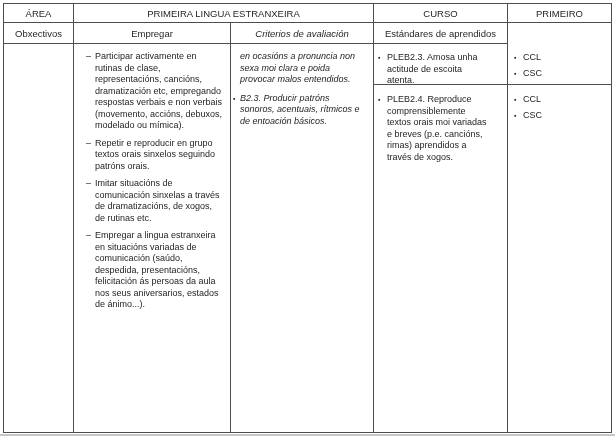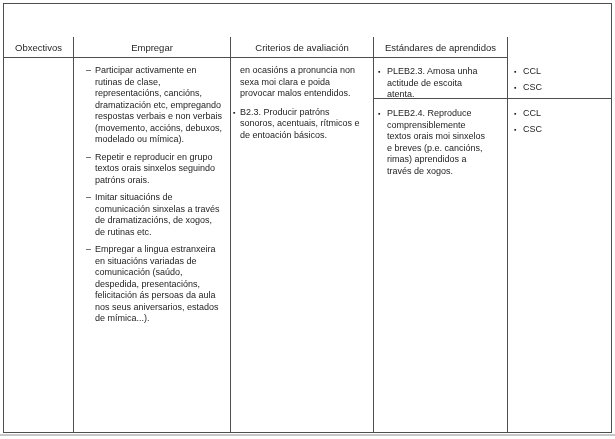--- a/index.html
+++ b/index.html
@@ -14,36 +14,36 @@
   .tbl{
     position:absolute;left:3px;top:3px;
     width:609px;height:430px;
     box-sizing:border-box;
     border:1px solid #4e4e4e;
     display:flex;flex-direction:column;
     background:#fff;
   }
   .row{display:flex;flex:none;}
   .r1{height:19px;}
-  .r2{height:21px;margin-top:33px;}
+  .r2{height:21px;}
   .r3{flex:1;min-height:0;}
   .cell{
     box-sizing:border-box;
     border-right:1px solid #4e4e4e;
     overflow:hidden;
   }
   .cell.last{border-right:none;}
   .r1 .cell,.r2 .cell{
     border-bottom:1px solid #4e4e4e;
     display:flex;align-items:center;justify-content:center;
     font-size:9.5px;color:#1f1f1f;white-space:nowrap;
   }
   .w1{width:70px;}
   .w2{width:157px;}
-  .w3{width:143px;}
+  .w3{width:143px;font-style:italic;}
   .w4{width:134px;}
   .w5{width:105px;flex:1;}
   .w23{width:300px;}
   .w45{width:239px;flex:1;}
   .body-text{font-size:9px;line-height:11.5px;color:#242424;}
   .contidos{padding:7px 6px 4px 4px;}
   .criterios{padding:7px 11px 4px 2px;}
   .item{display:flex;align-items:flex-start;margin:0 0 6px 0;}
   .item:last-child{margin-bottom:0;}
   .mk{flex:0 0 9px;line-height:11.5px;}
@@ -68,20 +68,26 @@
     position:absolute;left:0;top:434px;width:615px;height:2px;
     background:#c7c7c7;
   }
 </style>
 </head>
 <body>
 
 <div class="page">
   <div class="tbl">
 
+    <div class="row r1">
+      <div class="cell w1">ÁREA</div>
+      <div class="cell w23">PRIMEIRA LINGUA ESTRANXEIRA</div>
+      <div class="cell w4">CURSO</div>
+      <div class="cell w5 last">PRIMEIRO</div>
+    </div>
 
     <div class="row r2">
       <div class="cell w1">Obxectivos</div>
       <div class="cell w2">Empregar</div>
       <div class="cell w3">Criterios de avaliación</div>
       <div class="cell w4">Estándares de aprendidos</div>
     </div>
 
     <div class="row r3 body-text">
 
@@ -95,21 +101,21 @@
         <div class="item dash">
           <span class="mk">–</span>
           <span class="tx">Repetir e reproducir en grupo textos orais sinxelos seguindo patróns orais.</span>
         </div>
         <div class="item dash">
           <span class="mk">–</span>
           <span class="tx">Imitar situacións de comunicación sinxelas a través de dramatizacións, de xogos, de rutinas etc.</span>
         </div>
         <div class="item dash">
           <span class="mk">–</span>
-          <span class="tx">Empregar a lingua estranxeira en situacións variadas de comunicación (saúdo, despedida, presentacións, felicitación ás persoas da aula nos seus aniversarios, estados de mímica...).</span>
+          <span class="tx">Empregar a lingua estranxeira en situacións variadas de comunicación (saúdo, despedida, presentacións, felicitación ás persoas da aula nos seus aniversarios, estados de ánimo...).</span>
         </div>
       </div>
 
       <div class="cell w3 criterios">
         <div class="para">en ocasións a pronuncia non sexa moi clara e poida provocar malos entendidos.</div>
         <div class="item">
           <span class="mk sq">▪</span>
           <span class="tx">B2.3. Producir patróns sonoros, acentuais, rítmicos e de entoación básicos.</span>
         </div>
       </div>
@@ -132,21 +138,21 @@
               <span class="mk sq">▪</span>
               <span class="tx">CSC</span>
             </div>
           </div>
         </div>
 
         <div class="subrow sr2">
           <div class="subcell est">
             <div class="item">
               <span class="mk sq">▪</span>
-              <span class="tx">PLEB2.4. Reproduce comprensiblemente textos orais moi sinxelos e breves (p.e. cancións, rimas) aprendidos a través de xogos.</span>
+              <span class="tx">PLEB2.4. Reproduce comprensiblemente textos orais moi variadas e breves (p.e. cancións, rimas) aprendidos a través de xogos.</span>
             </div>
           </div>
           <div class="subcell comp">
             <div class="item">
               <span class="mk sq">▪</span>
               <span class="tx">CCL</span>
             </div>
             <div class="item">
               <span class="mk sq">▪</span>
               <span class="tx">CSC</span>

